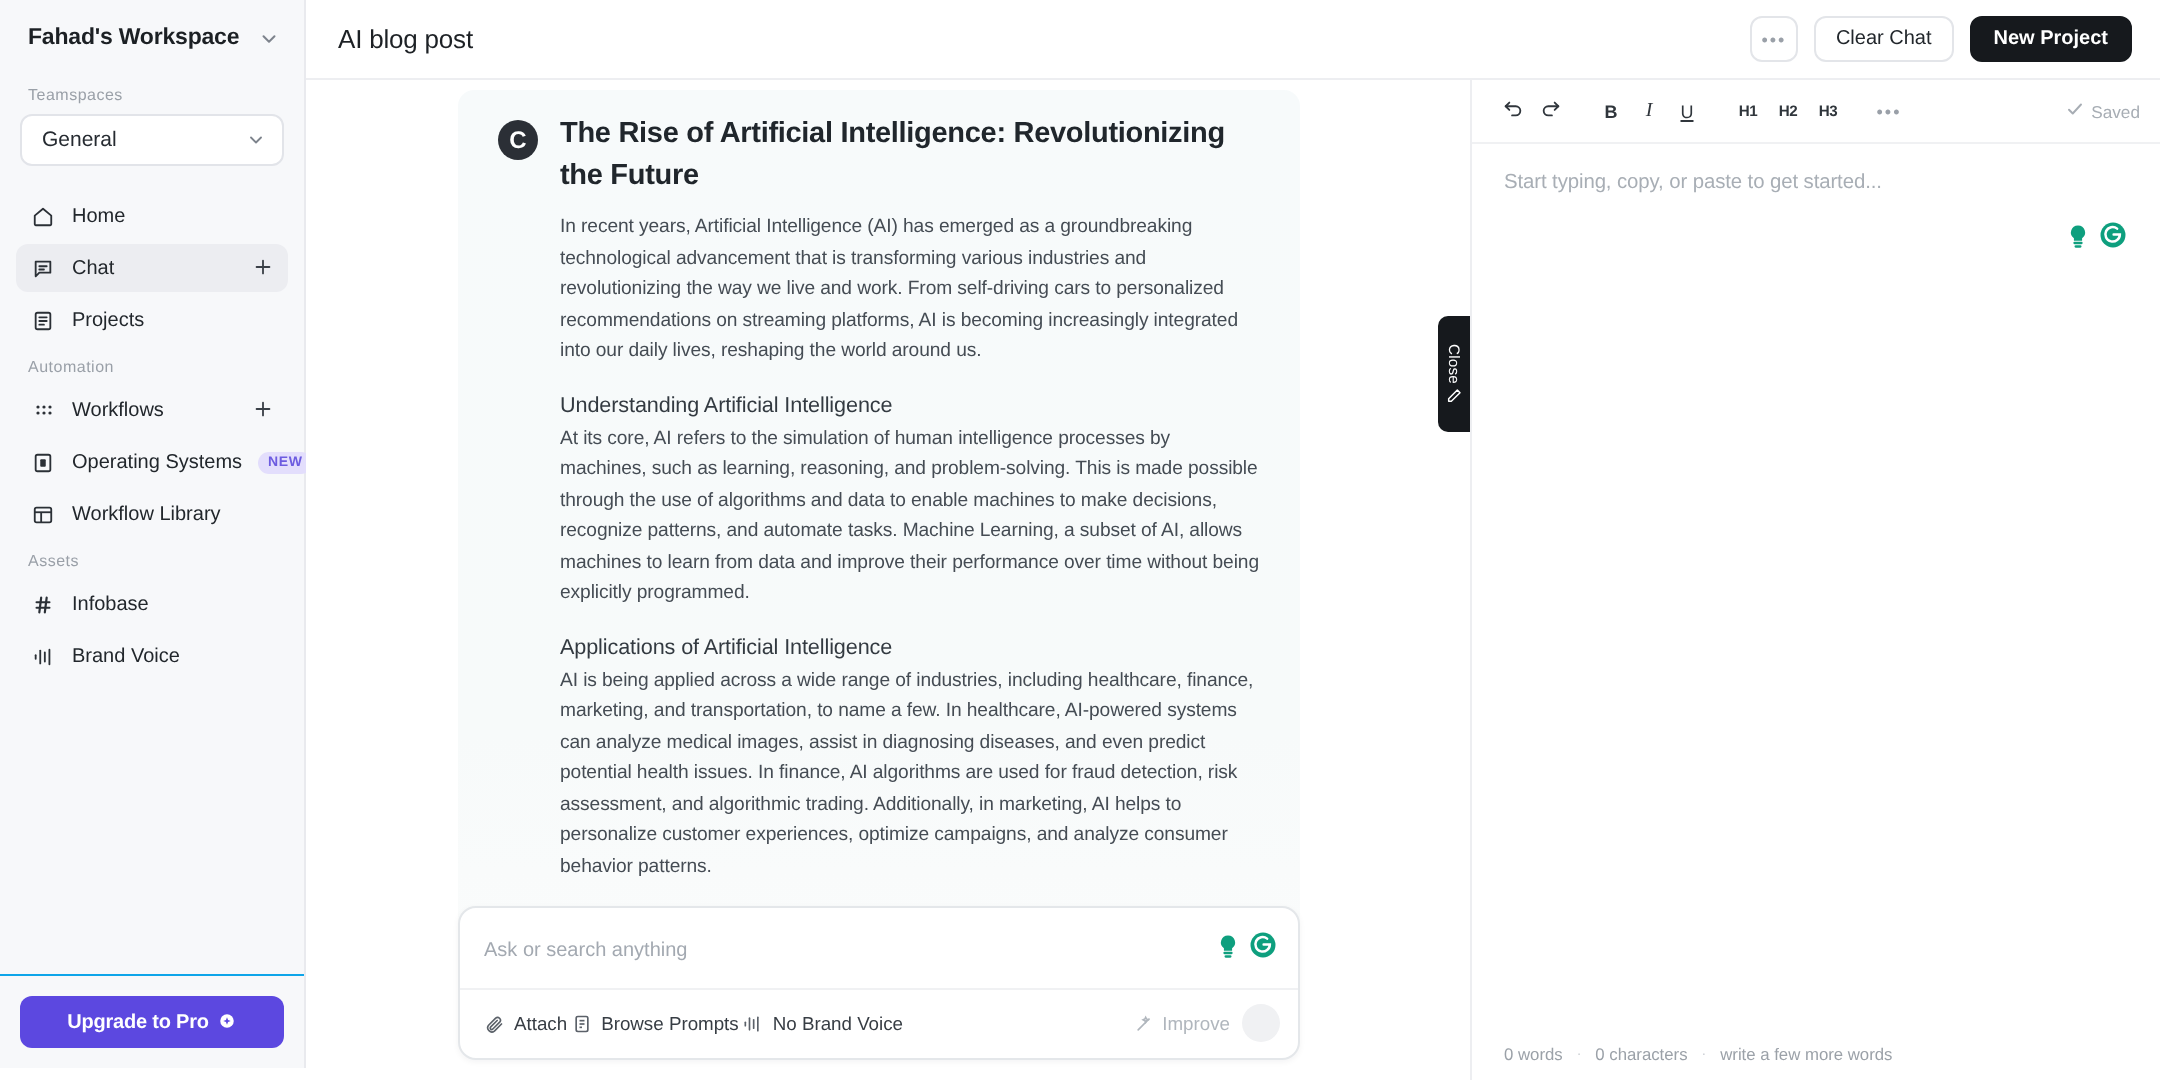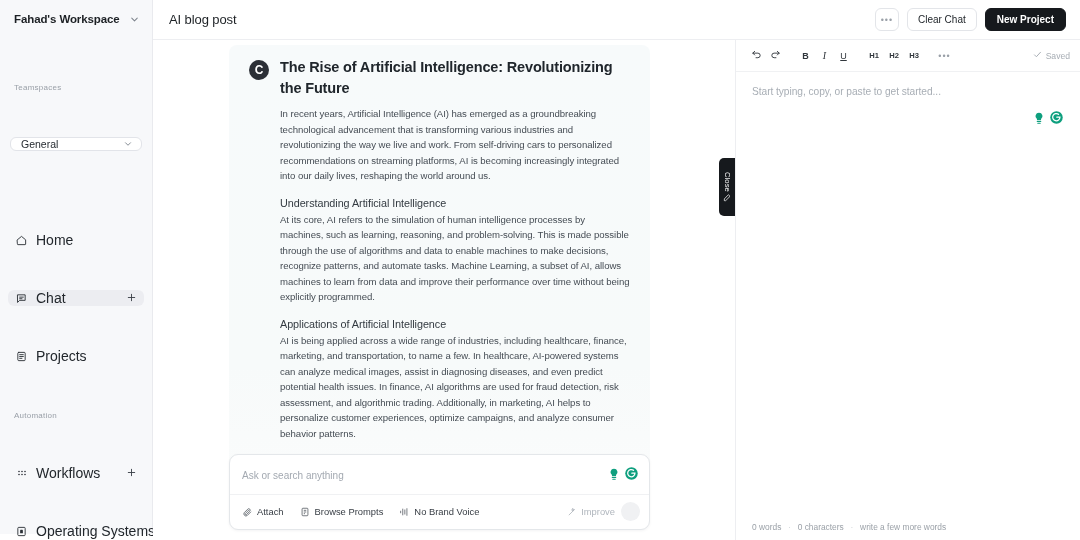--- a/index.html
+++ b/index.html
@@ -11,21 +11,21 @@
     -webkit-font-smoothing: antialiased;
   }
   .app { display: flex; width: 1080px; height: 540px; }
 
   
   .sidebar {
     width: 153px; height: 534px;
     background: #f7f8fa;
     border-right: 1px solid #e9eaee;
     display: flex; flex-direction: column;
-    position: relative; flex: 0 0 153px; gap: 40px;
+    position: relative; flex: 0 0 153px;
   }
   .ws-header {
     display: flex; align-items: center; justify-content: space-between;
     padding: 13px 12px 12px 14px;
   }
   .ws-title { font-size: 11.5px; font-weight: 600; color: #1c2024; letter-spacing: -0.1px; }
   .chev { color: #7d838c; display: flex; }
   .sec-label {
     font-size: 8px; color: #9aa0a8; letter-spacing: 0.25px;
     padding: 6px 14px 4px 14px; font-weight: 400;
@@ -37,21 +37,21 @@
     padding: 0 8px 0 10px;
   }
   .teamspace-select span.tsv { font-size: 10.5px; color: #262b31; font-weight: 400; }
   .nav-item {
     display: flex; align-items: center; gap: 8px;
     height: 24px; margin: 1px 8px; padding: 0 7px;
     border-radius: 6px; cursor: pointer; position: relative;
   }
   .nav-item.active { background: #ecedf1; }
   .nav-item .ic { width: 13px; height: 13px; display: flex; align-items: center; justify-content: center; color: #2b3036; flex: 0 0 13px; }
-  .nav-item .lbl { font-size: 14px; color: #22272c; white-space: nowrap; }
+  .nav-item .lbl { font-size: 10px; color: #22272c; white-space: nowrap; }
   .nav-item .plus { margin-left: auto; color: #3a4047; font-size: 13px; line-height: 1; font-weight: 400; }
   .badge-new {
     margin-left: auto; background: #e3defc; color: #6d5ce0;
     font-size: 7px; font-weight: 700; letter-spacing: 0.3px;
     padding: 2px 5px; border-radius: 7px;
   }
   .sidebar-spacer { flex: 1 1 auto; }
   .sidebar-footer { padding: 10px; border-top: 1px solid #0ea5e9; }
   .upgrade-btn {
     height: 26px; border-radius: 6px; background: #5c48e0; color: #fff;
@@ -116,21 +116,21 @@
     box-shadow: 0 1px 3px rgba(20,25,35,0.05);
   }
   .composer-top { display: flex; align-items: center; padding: 11px 10px 9px 12px; }
   .composer-input {
     border: 0; outline: 0; flex: 1 1 auto; font-size: 10px; color: #2a2f35;
     font-family: "Liberation Sans", sans-serif; background: transparent;
   }
   .composer-input::placeholder { color: #a3a9b1; }
   .comp-icons { display: flex; align-items: center; gap: 3px; }
   .composer-bottom {
-    display: flex; align-items: center; gap: 16px;
+    display: flex; align-items: center; gap: 2px;
     padding: 7px 9px 8px 12px; border-top: 1px solid #f0f1f3;
   }
   .cb-item { display: flex; align-items: center; gap: 5px; font-size: 9.4px; color: #373d44; cursor: pointer; }
   .cb-item .ic { display: flex; color: #5b6169; }
   .cb-right { margin-left: auto; display: flex; align-items: center; gap: 6px; }
   .improve { display: flex; align-items: center; gap: 4px; font-size: 9.4px; color: #b0b6bd; cursor: pointer; }
   .send-circle { width: 19px; height: 19px; border-radius: 50%; background: #f0f1f3; }
 
   
   .close-tab {

